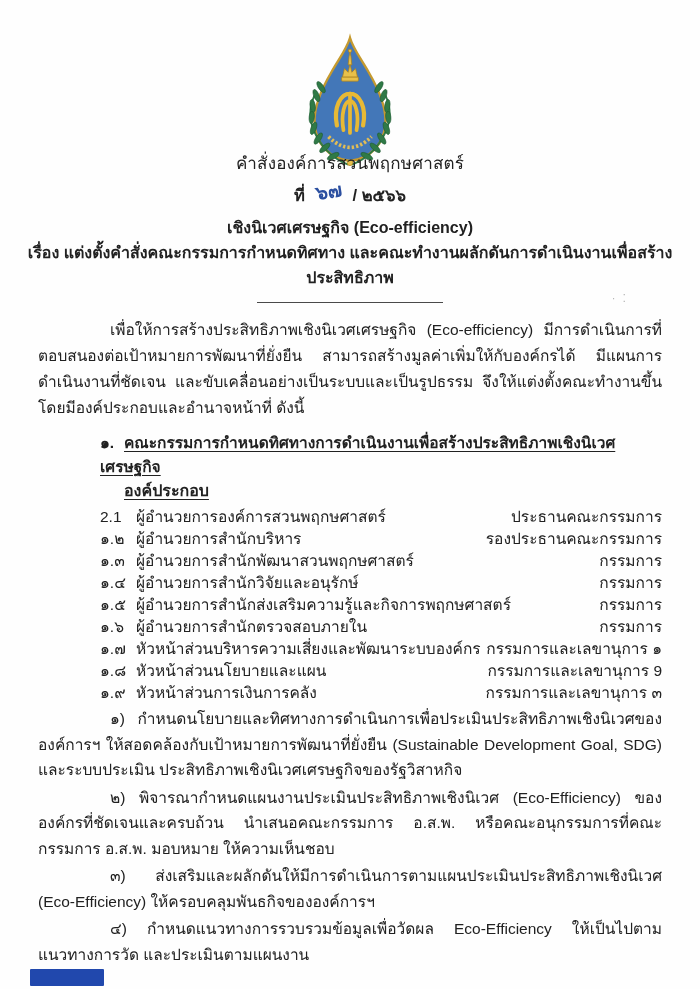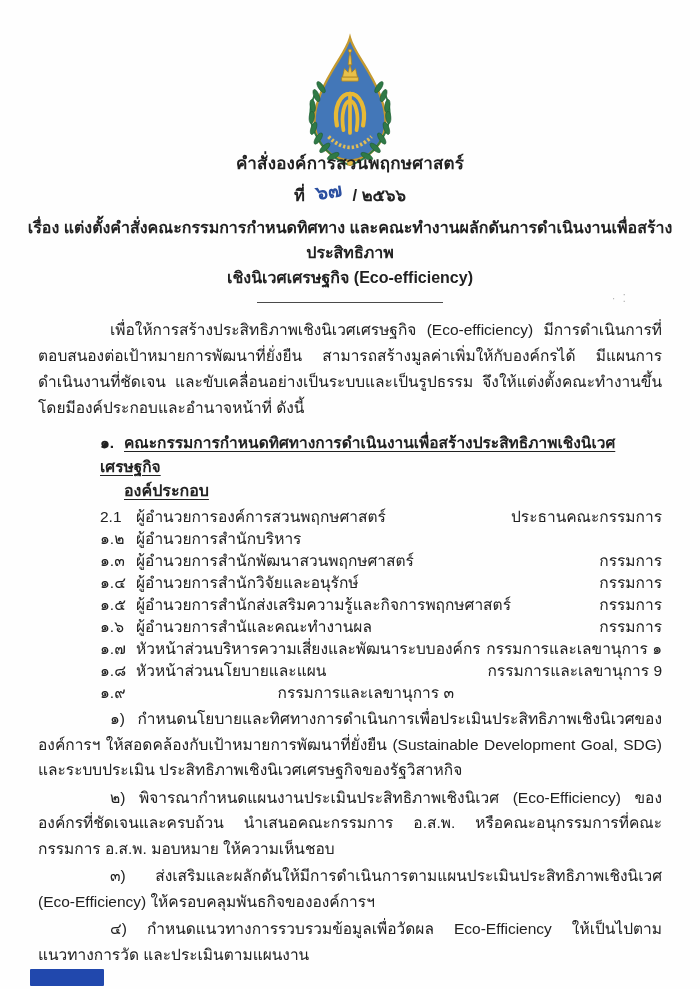--- a/index.html
+++ b/index.html
@@ -9,21 +9,21 @@
     position:relative; width:700px; height:989px;
     background:#fefefe; color:#212121; overflow:hidden;
   }
   .content { padding:0 38px; }
 
   
   .emblem-wrap { text-align:center; padding-top:33px; height:147px; }
 
   
   .title-block { text-align:center; margin-top:2px; }
-  .doc-title { font-size:17px; font-weight:700; letter-spacing:.2px; }
+  .doc-title { font-size:17px; font-weight:400; letter-spacing:.2px; }
   .doc-number { font-size:16.5px; font-weight:700; margin-top:3px; }
   .handwritten {
     display:inline-block; color:#2b4fa0; font-size:19px; font-weight:600;
     transform:rotate(-9deg) translateY(-3px); padding:0 6px;
   }
   .subject { font-size:16px; font-weight:700; line-height:25px; margin-top:6px; }
   .divider {
     width:186px; border:0; border-top:1.6px solid #4a4a4a;
     margin:12px auto 0 auto;
   }
@@ -109,22 +109,22 @@
   </div>
 
   <div class="title-block">
     <div class="doc-title">คำสั่งองค์การสวนพฤกษศาสตร์</div>
     <div class="doc-number">
       <span>ที่</span>
       <span class="handwritten">๖๗</span>
       <span>/ ๒๕๖๖</span>
     </div>
     <div class="subject">
+      <div>เชิงนิเวศเศรษฐกิจ (Eco-efficiency)</div>
       <div>เรื่อง  แต่งตั้งคำสั่งคณะกรรมการกำหนดทิศทาง และคณะทำงานผลักดันการดำเนินงานเพื่อสร้างประสิทธิภาพ</div>
-      <div>เชิงนิเวศเศรษฐกิจ (Eco-efficiency)</div>
     </div>
     <hr class="divider">
   </div>
 
   <span class="artifact">·&nbsp;⁚</span>
 
   <div class="content">
 
     <p class="preamble">เพื่อให้การสร้างประสิทธิภาพเชิงนิเวศเศรษฐกิจ (Eco-efficiency) มีการดำเนินการที่ตอบสนองต่อเป้าหมายการพัฒนาที่ยั่งยืน สามารถสร้างมูลค่าเพิ่มให้กับองค์กรได้ มีแผนการดำเนินงานที่ชัดเจน และขับเคลื่อนอย่างเป็นระบบและเป็นรูปธรรม จึงให้แต่งตั้งคณะทำงานขึ้น โดยมีองค์ประกอบและอำนาจหน้าที่ ดังนี้</p>
 
@@ -137,53 +137,55 @@
 
     <div class="members">
       <div class="member-row">
         <span class="no">2.1</span>
         <span class="pos">ผู้อำนวยการองค์การสวนพฤกษศาสตร์</span>
         <span class="role">ประธานคณะกรรมการ</span>
       </div>
       <div class="member-row">
         <span class="no">๑.๒</span>
         <span class="pos">ผู้อำนวยการสำนักบริหาร</span>
+        <span class="role">รองประธานคณะกรรมการ</span>
       </div>
       <div class="member-row">
         <span class="no">๑.๓</span>
         <span class="pos">ผู้อำนวยการสำนักพัฒนาสวนพฤกษศาสตร์</span>
         <span class="role">กรรมการ</span>
       </div>
       <div class="member-row">
         <span class="no">๑.๔</span>
         <span class="pos">ผู้อำนวยการสำนักวิจัยและอนุรักษ์</span>
         <span class="role">กรรมการ</span>
       </div>
       <div class="member-row">
         <span class="no">๑.๕</span>
         <span class="pos">ผู้อำนวยการสำนักส่งเสริมความรู้และกิจการพฤกษศาสตร์</span>
         <span class="role">กรรมการ</span>
       </div>
       <div class="member-row">
         <span class="no">๑.๖</span>
-        <span class="pos">ผู้อำนวยการสำนัและคณะทำงานผล</span>
+        <span class="pos">ผู้อำนวยการสำนักตรวจสอบภายใน</span>
         <span class="role">กรรมการ</span>
       </div>
       <div class="member-row">
         <span class="no">๑.๗</span>
         <span class="pos">หัวหน้าส่วนบริหารความเสี่ยงและพัฒนาระบบองค์กร</span>
         <span class="role">กรรมการและเลขานุการ ๑</span>
       </div>
       <div class="member-row">
         <span class="no">๑.๘</span>
         <span class="pos">หัวหน้าส่วนนโยบายและแผน</span>
         <span class="role">กรรมการและเลขานุการ 9</span>
       </div>
       <div class="member-row">
         <span class="no">๑.๙</span>
+        <span class="pos">หัวหน้าส่วนการเงินการคลัง</span>
         <span class="role">กรรมการและเลขานุการ ๓</span>
       </div>
     </div>
 
     <p class="duty">๑) กำหนดนโยบายและทิศทางการดำเนินการเพื่อประเมินประสิทธิภาพเชิงนิเวศขององค์การฯ ให้สอดคล้องกับเป้าหมายการพัฒนาที่ยั่งยืน (Sustainable Development Goal, SDG) และระบบประเมิน ประสิทธิภาพเชิงนิเวศเศรษฐกิจของรัฐวิสาหกิจ</p>
     <p class="duty">๒) พิจารณากำหนดแผนงานประเมินประสิทธิภาพเชิงนิเวศ (Eco-Efficiency) ขององค์กรที่ชัดเจนและครบถ้วน นำเสนอคณะกรรมการ อ.ส.พ. หรือคณะอนุกรรมการที่คณะกรรมการ อ.ส.พ. มอบหมาย ให้ความเห็นชอบ</p>
     <p class="duty">๓) ส่งเสริมและผลักดันให้มีการดำเนินการตามแผนประเมินประสิทธิภาพเชิงนิเวศ (Eco-Efficiency) ให้ครอบคลุมพันธกิจขององค์การฯ</p>
     <p class="duty">๔) กำหนดแนวทางการรวบรวมข้อมูลเพื่อวัดผล Eco-Efficiency ให้เป็นไปตามแนวทางการวัด และประเมินตามแผนงาน</p>
 
   </div>

